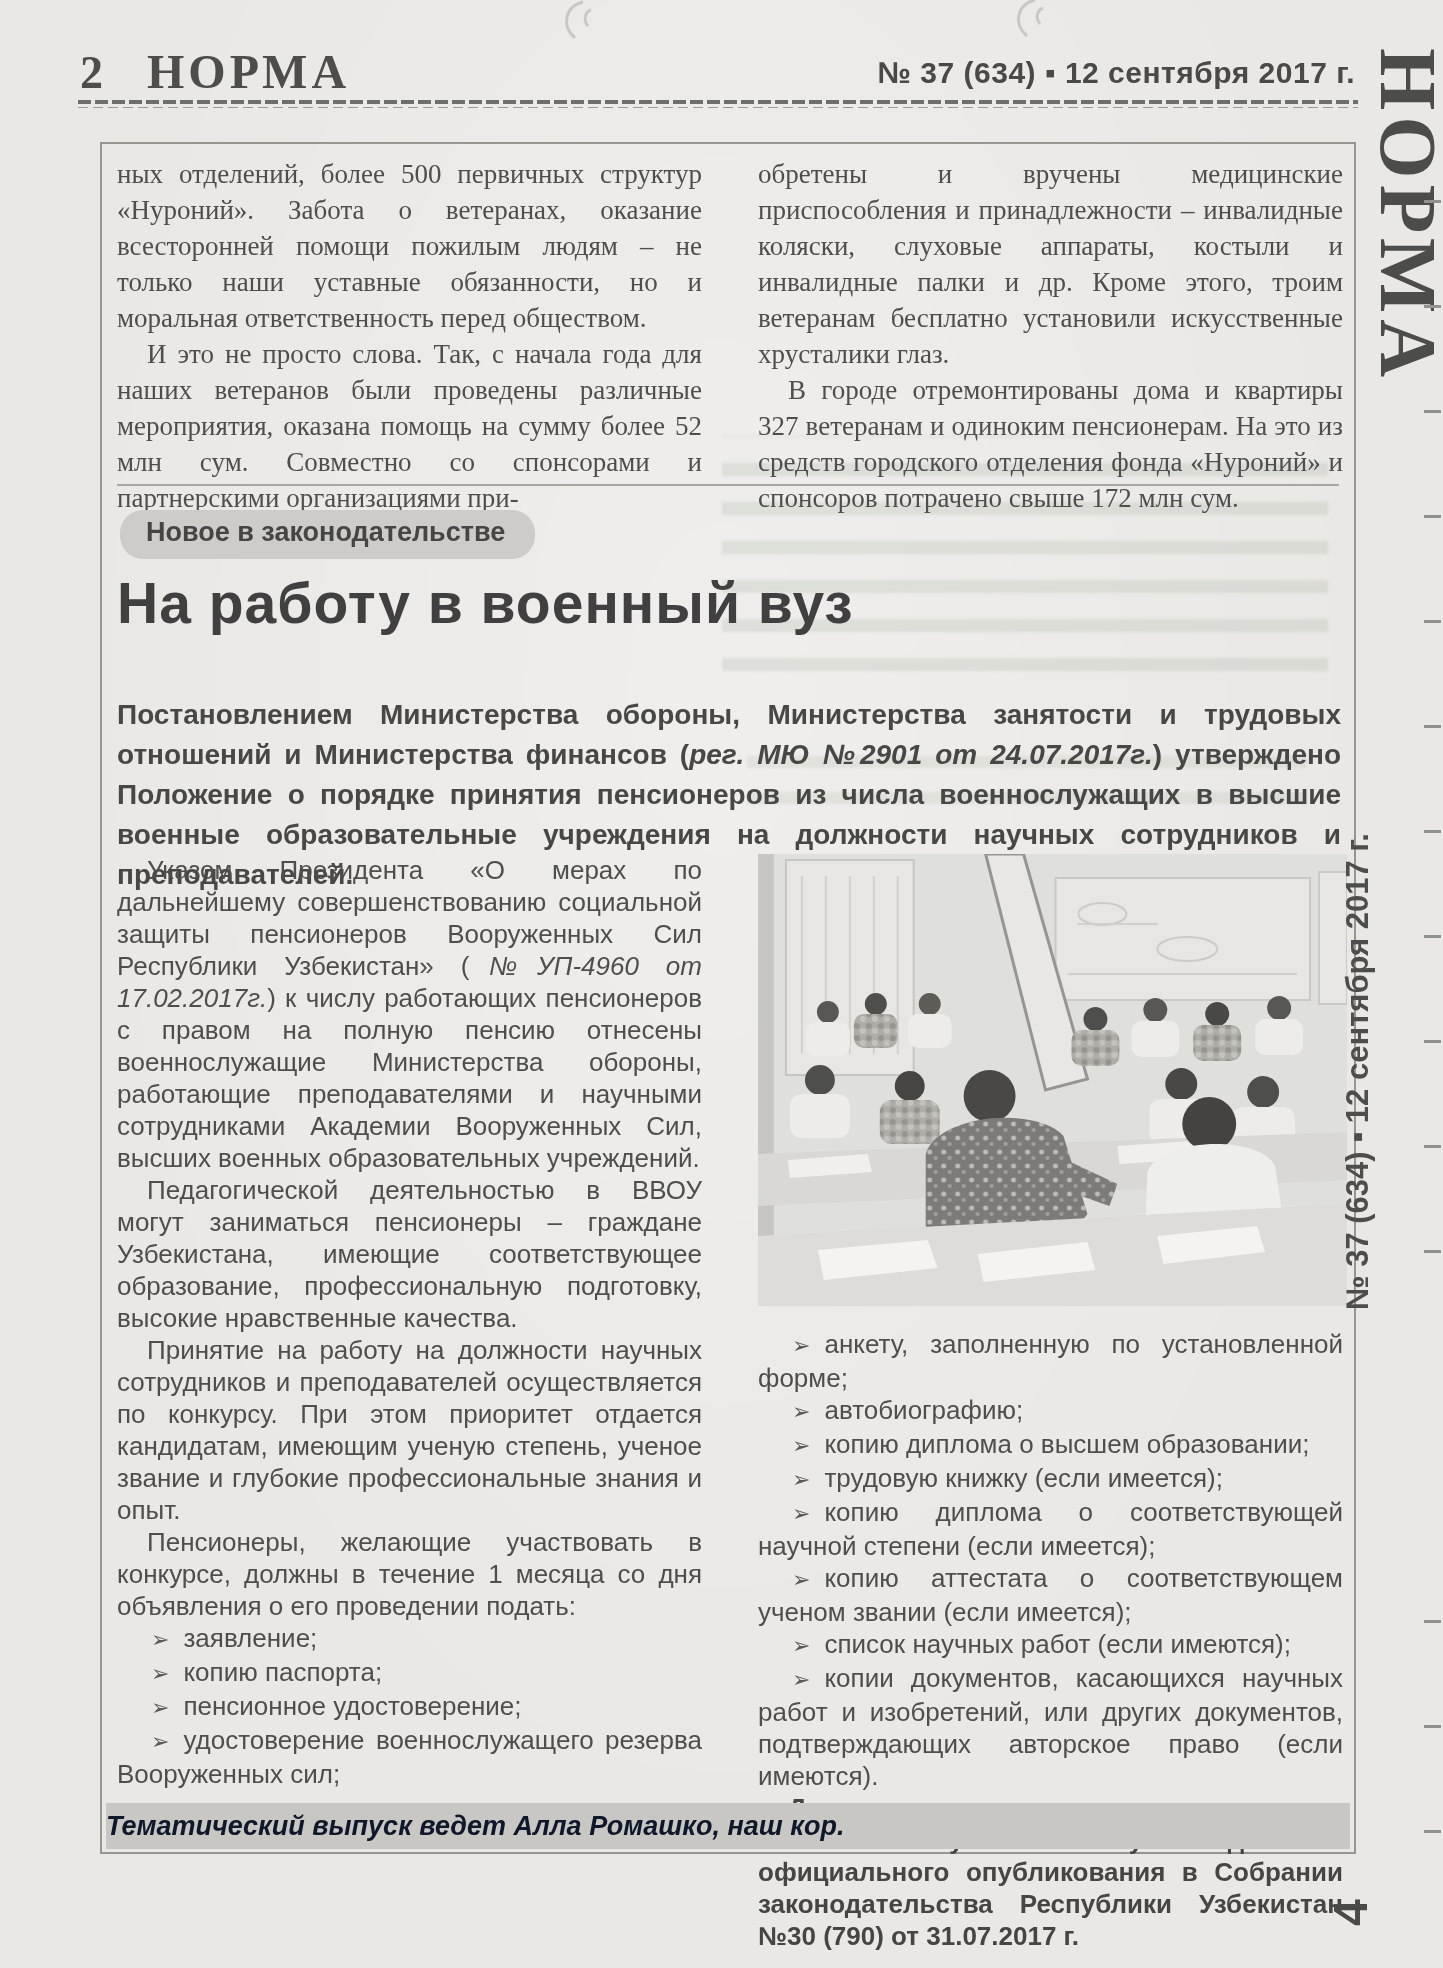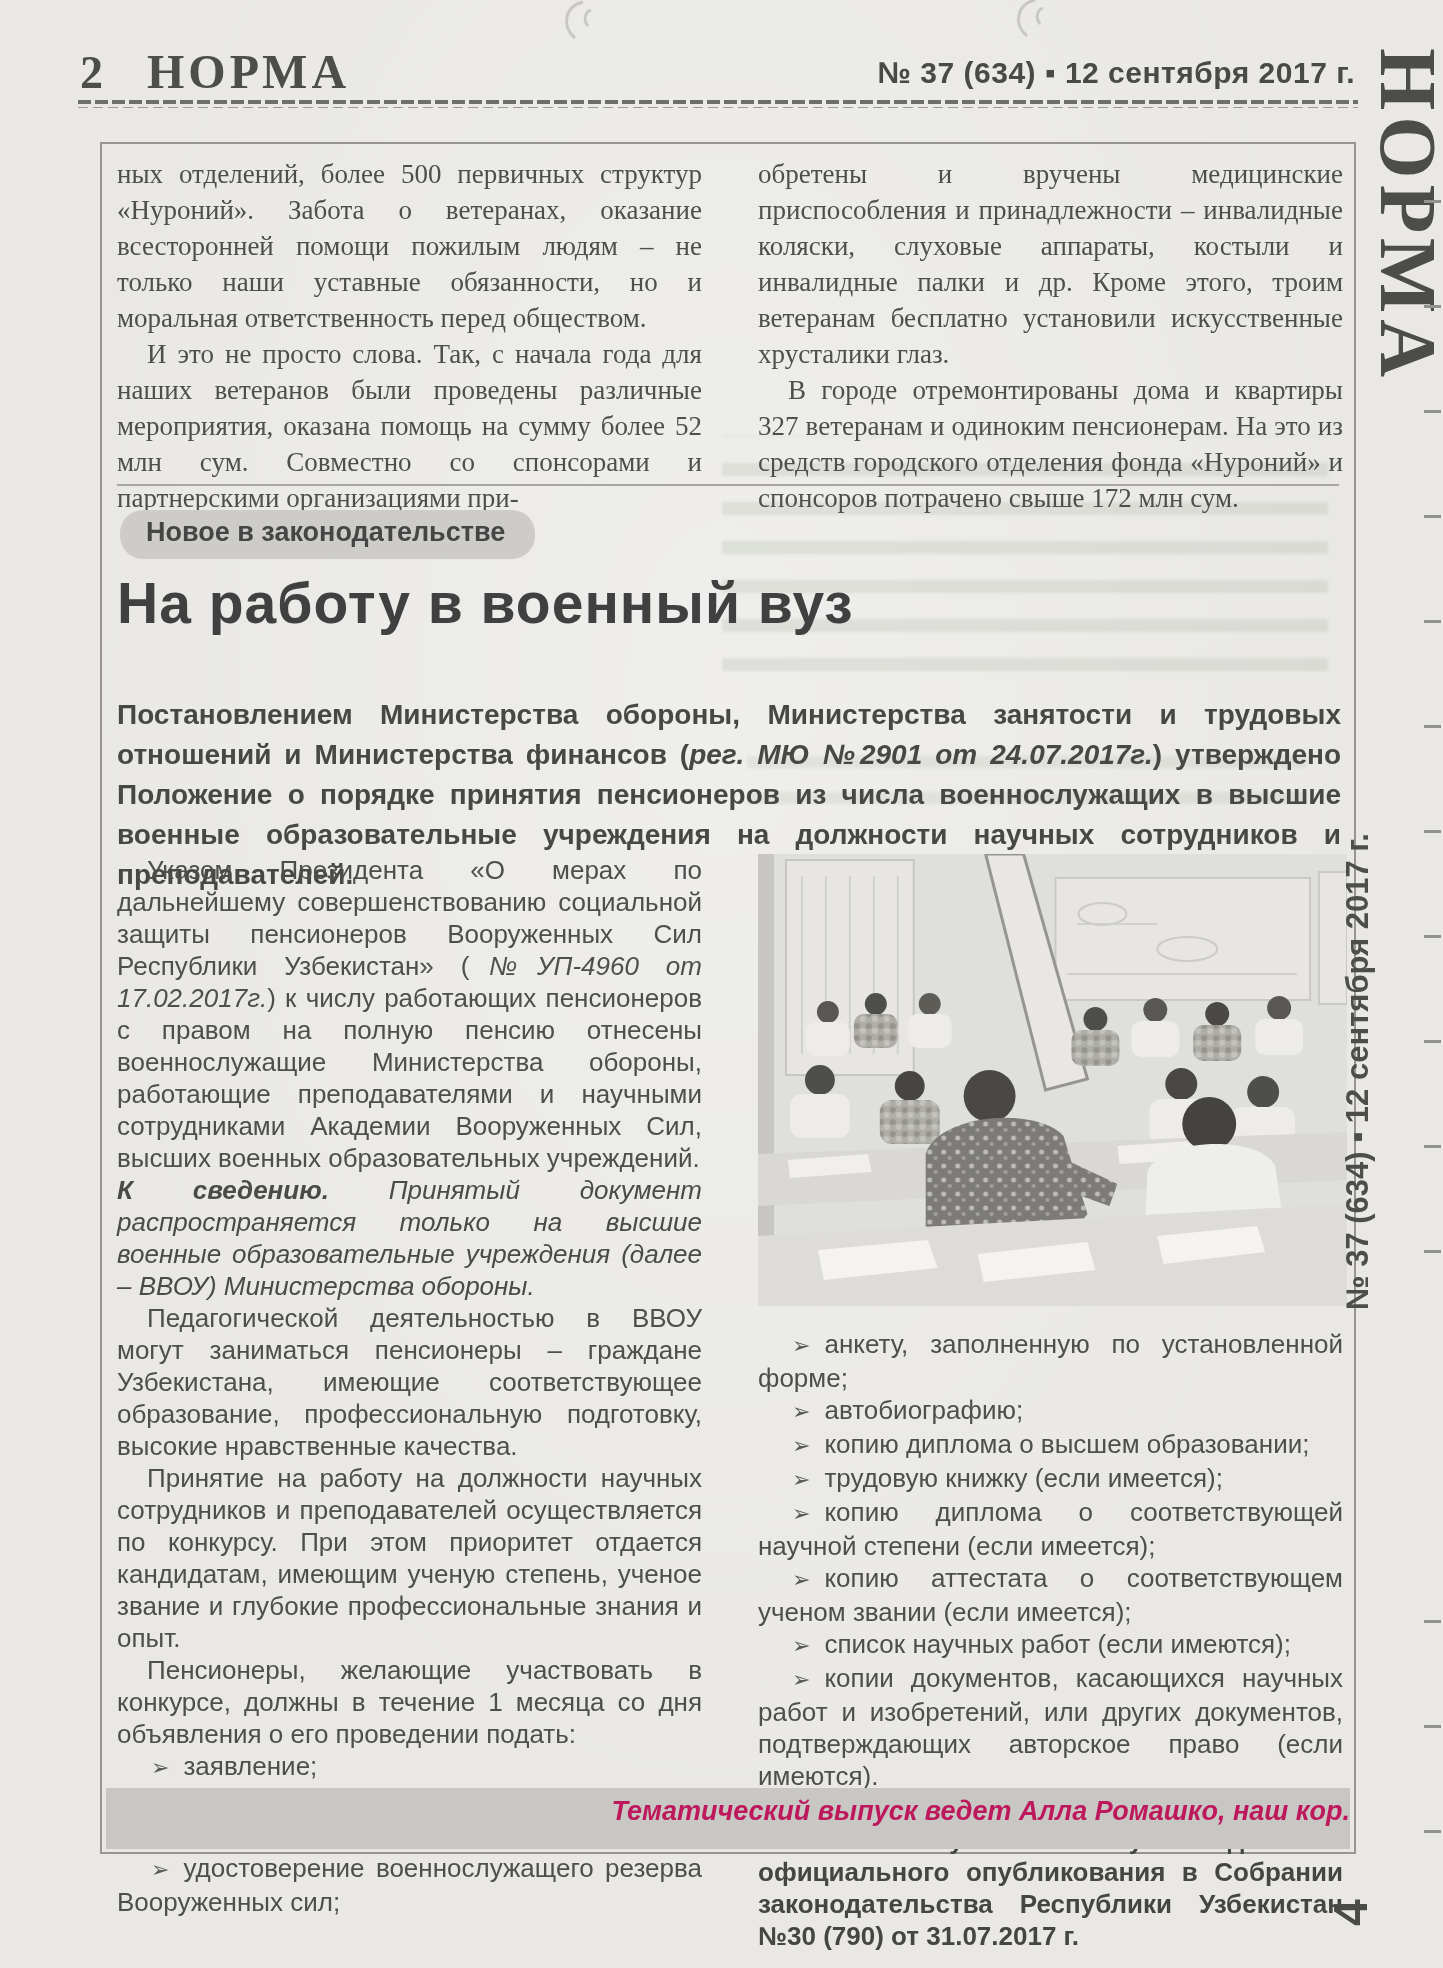--- a/index.html
+++ b/index.html
@@ -43,22 +43,22 @@
   .main-cols p{margin:0;}
   .note{margin:26px 0 26px 44px;font-style:italic;color:#4a4a49;}
   .note b{font-style:italic;}
   .li{text-indent:34px;}
   .blt{margin-right:14px;font-size:22px;color:#5a5a58;}
   .closing{font-weight:700;text-indent:30px;color:#454544;margin-top:4px;}
 
   .photo{width:589px;height:452px;margin-bottom:22px;}
   .photo svg{display:block;width:100%;height:100%;}
 
-  .footer-band{position:absolute;left:4px;right:4px;bottom:3px;height:61px;background:#c8c7c3;
-    text-align:right;line-height:46px;font-style:italic;font-weight:700;font-size:27px;color:#be185d;}
+  .footer-band{position:absolute;left:4px;right:4px;bottom:3px;height:46px;background:#c8c7c3;
+    text-align:left;line-height:46px;font-style:italic;font-weight:700;font-size:27px;color:#0f172a;}
 
   .bleed{position:absolute;pointer-events:none;filter:blur(1.5px);}
   .bleed-a{left:620px;top:292px;width:606px;height:235px;
     background:repeating-linear-gradient(0deg,rgba(138,148,122,.16) 0 13px,rgba(0,0,0,0) 13px 39px);}
   .bleed-b{left:645px;top:588px;width:560px;height:72px;
     background:repeating-linear-gradient(0deg,rgba(138,148,122,.12) 0 12px,rgba(0,0,0,0) 12px 36px);}
 
   .side-masthead{position:absolute;left:1362px;top:48px;height:390px;
     writing-mode:vertical-rl;font-family:"Liberation Serif",serif;font-weight:700;
     font-size:80px;letter-spacing:6px;color:#4c4c4b;}
@@ -112,21 +112,20 @@
 
   <div class="headline">На работу в военный вуз</div>
 
   <div class="lead"><span>Постановлением Министерства обороны, Министерства занятости и трудовых отношений и Министерства финансов (</span><i>рег. МЮ №2901 от 24.07.2017г.</i><span>) утверждено Положение о порядке принятия пенсионеров из числа военнослужащих в высшие военные образовательные учреждения на должности научных сотрудников и преподавателей.</span></div>
 
   <div class="main-cols">
 
     <div class="col">
       <p class="indent"><span>Указом Президента «О мерах по дальнейшему совершенствованию социальной защиты пенсионеров Вооруженных Сил Республики Узбекистан» (</span><i>№УП-4960 от 17.02.2017г.</i><span>) к числу работающих пенсионеров с правом на полную пенсию отнесены военнослужащие Министерства обороны, работающие преподавателями и научными сотрудниками Академии Вооруженных Сил, высших военных образовательных учреждений.</span></p>
 
-      <p class="note"><b>К сведению.</b><span> Принятый документ распространяется только на высшие военные образовательные учреждения (далее – ВВОУ) Министерства обороны.</span></p>
 
       <p class="indent">Педагогической деятельностью в ВВОУ могут заниматься пенсионеры – граждане Узбекистана, имеющие соответствующее образование, профессиональную подготовку, высокие нравственные качества.</p>
       <p class="indent">Принятие на работу на должности научных сотрудников и преподавателей осуществляется по конкурсу. При этом приоритет отдается кандидатам, имеющим ученую степень, ученое звание и глубокие профессиональные знания и опыт.</p>
       <p class="indent">Пенсионеры, желающие участвовать в конкурсе, должны в течение 1 месяца со дня объявления о его проведении подать:</p>
 
       <p class="li"><span class="blt">➢</span><span>заявление;</span></p>
       <p class="li"><span class="blt">➢</span><span>копию паспорта;</span></p>
       <p class="li"><span class="blt">➢</span><span>пенсионное удостоверение;</span></p>
       <p class="li"><span class="blt">➢</span><span>удостоверение военнослужащего резерва Вооруженных сил;</span></p>
     </div>

